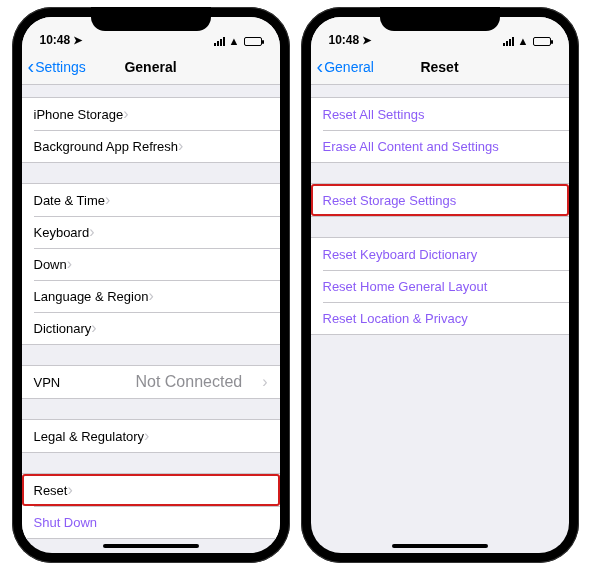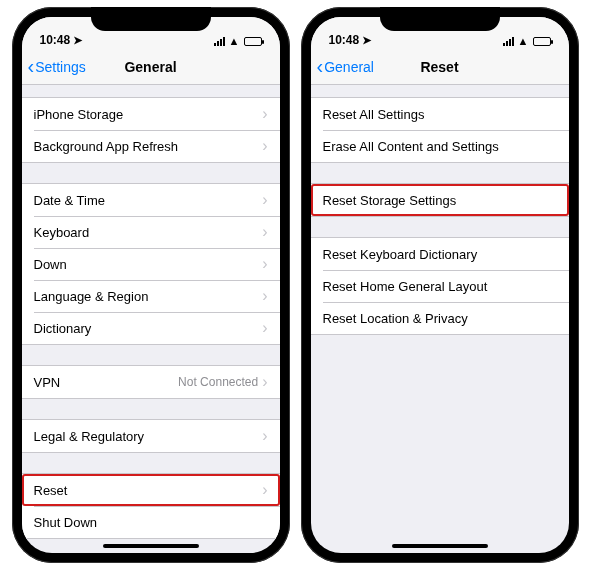--- a/index.html
+++ b/index.html
@@ -89,35 +89,35 @@
   .content {
     flex: 1;
     overflow-y: auto;
     font-size: 13px;
   }
   .group { margin-top: 20px; background: #fff; border-top: 1px solid #c8c7cc; border-bottom: 1px solid #c8c7cc; }
   .group:first-child { margin-top: 12px; }
   .row {
     display: flex;
     align-items: center;
-    justify-content: space-between;
+    justify-content: flex-start;
     height: 32px;
     padding: 16px 12px;
     position: relative;
   }
   .row + .row::before {
     content: "";
     position: absolute;
     left: 12px; right: 0; top: 0;
     height: 1px;
     background: #c8c7cc;
   }
   .row .label { color: #000; }
-  .row.link .label { color: #000000; }
-  .row .detail { color: #8e8e93; font-size: 12px; margin-left: auto; margin-right: 4px; }
+  .row.link .label { color: #8b5cf6; }
+  .row .detail { color: #8e8e93; font-size: 16px; margin-left: auto; margin-right: 20px; }
   .chev {
     color: #c7c7cc;
     font-size: 16px;
     line-height: 1;
   }
   .highlight {
     box-shadow: 0 0 0 2px #d21c1c inset;
     border-radius: 3px;
   }
   .home-indicator {

